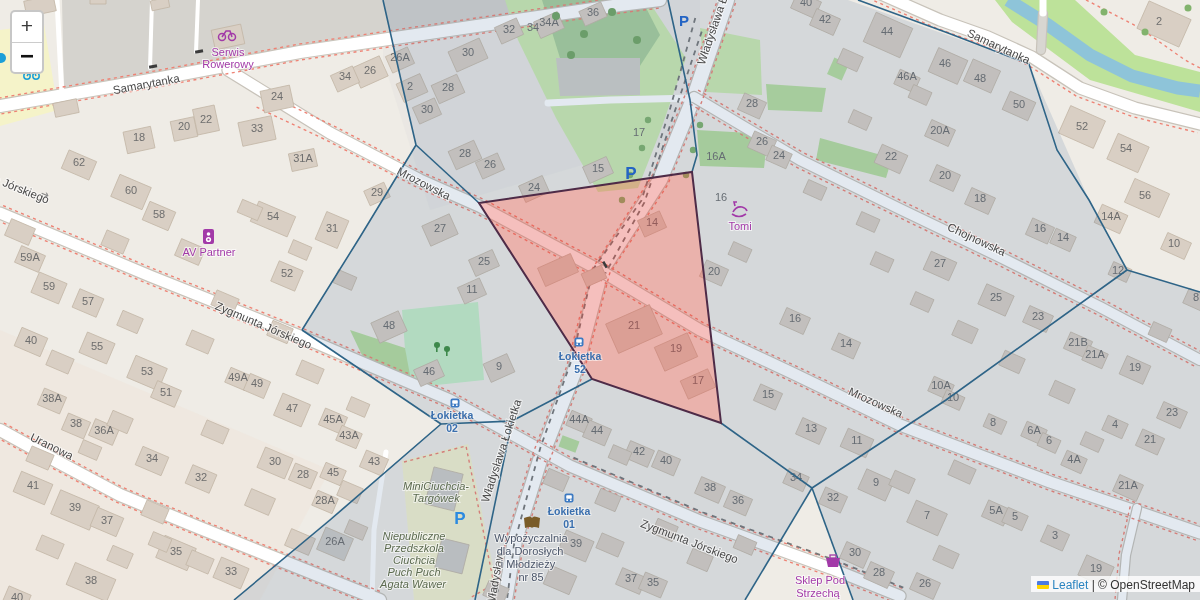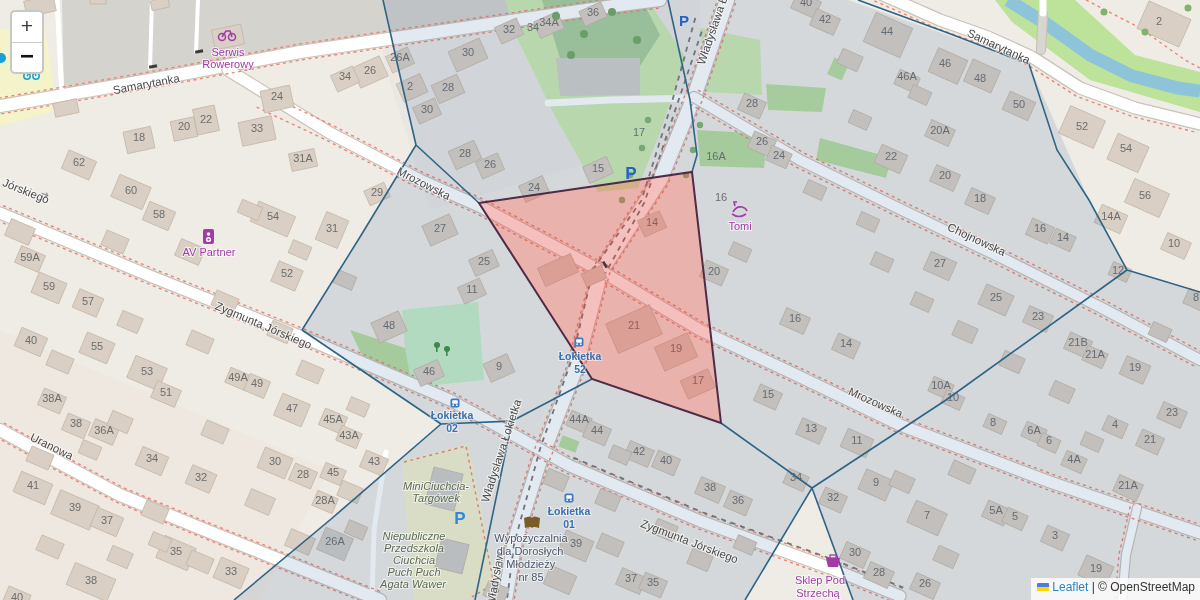--- a/index.html
+++ b/index.html
@@ -647,15 +647,15 @@
     </g>
 
 <circle cx="1" cy="58" r="5" fill="#1b9fd8"></circle>
 </svg>
 
 <div style="position:absolute;left:10px;top:10px;width:30px;height:60px;background:#fff;border:2px solid rgba(0,0,0,0.22);border-radius:5px;z-index:10;">
 <div style="width:30px;height:30px;line-height:28px;text-align:center;font-size:21px;color:#3a3a3a;border-bottom:1px solid #ccc;">+</div>
 <div style="width:30px;height:30px;line-height:26px;text-align:center;font-size:24px;color:#111;font-weight:bold;">−</div>
 </div>
 
-<div style="position:absolute;right:0;bottom:0;height:22px;background:rgba(255,255,255,0.8);padding:0 5px 0 6px;font-size:12px;line-height:18px;color:#333;z-index:10;text-align:center;">
+<div style="position:absolute;right:0;bottom:8px;height:16px;background:rgba(255,255,255,0.8);padding:0 5px 0 6px;font-size:12px;line-height:18px;color:#333;z-index:10;text-align:center;">
 <span style="display:inline-block;width:12px;height:8px;position:relative;top:0px;"><span style="display:block;height:4px;background:#4c7be1;border-radius:1px 1px 0 0;"></span><span style="display:block;height:4px;background:#ffd500;border-radius:0 0 1px 1px;"></span></span>
  <span style="color:#2a84c0;">Leaflet</span> | © <span style="color:#333;">OpenStreetMap</span>
 </div>
 </body></html>

